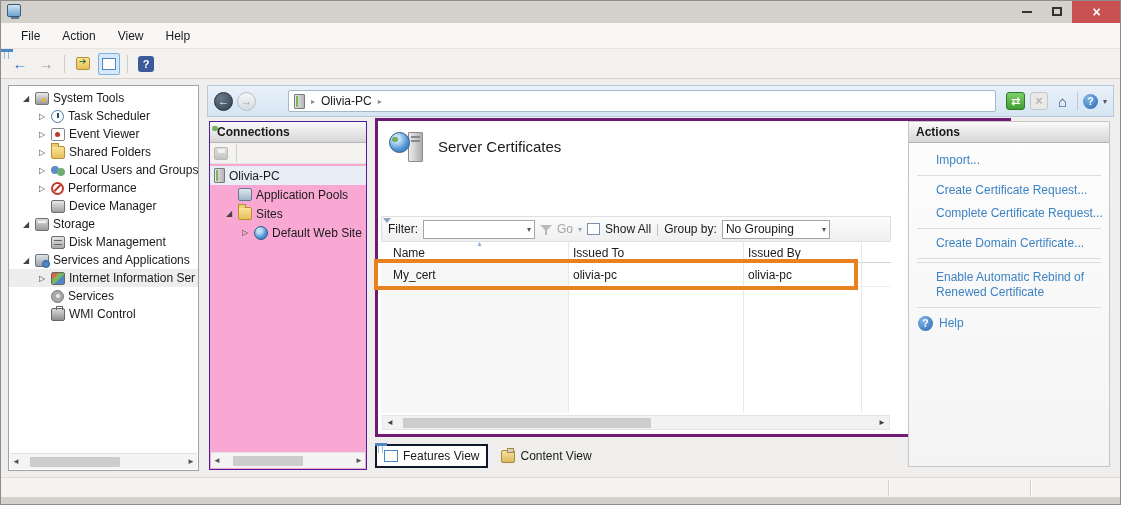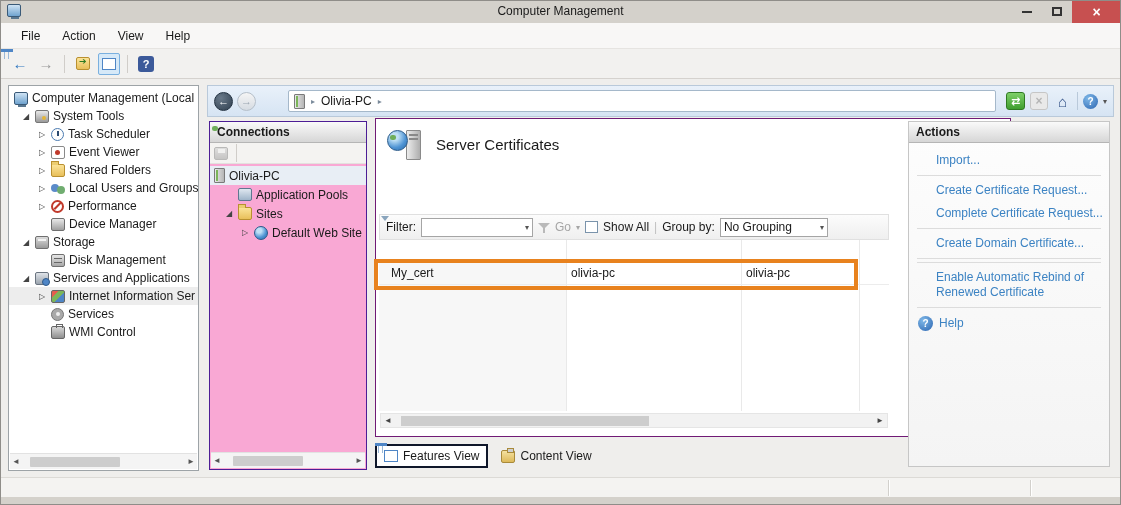--- a/index.html
+++ b/index.html
@@ -107,21 +107,21 @@
 
   
   #conn-panel { left:209px; top:121px; width:158px; height:349px; background:#f9a8d4; border:1px solid #4c1d95; overflow:hidden; }
   .panel-hdr { height:21px; background:linear-gradient(#fafafa,#d6d6d6); border-bottom:1px solid #b5b5b5; display:flex; align-items:center; padding:0 7px; font-weight:bold; }
   #conn-toolbar { height:21px; background:#f4f3f1; border-bottom:1px solid #e3e1de; display:flex; align-items:center; padding:0 4px; gap:5px; }
   #conn-rows .trow { height:19px; }
   .c0 { padding-left:4px; } .c1 { padding-left:14px; } .c2 { padding-left:30px; }
   .sel-conn { background:#e8eef5; }
 
   
-  #main-panel { left:375px; top:118px; width:636px; height:319px; background:#fff; border:1px solid #701a75; }
+  #main-panel { left:375px; top:118px; width:636px; height:319px; background:#fff; border:3px solid #701a75; }
   #sc-icon { position:absolute; left:11px; top:9px; width:36px; height:36px; }
   #sc-icon .slab { position:absolute; right:2px; top:2px; width:15px; height:30px; background:linear-gradient(90deg,#ececec,#aeaeae); border:1px solid #8a8a8a; border-radius:1px; }
   #sc-icon .slab::after { content:""; position:absolute; left:2px; top:3px; width:9px; height:2px; background:#888; box-shadow:0 4px 0 #888; }
   #sc-icon .glb { position:absolute; left:0; top:2px; width:21px; height:21px; }
   #content-title { position:absolute; left:60px; top:17px; font-size:15px; }
   #content-desc { position:absolute; left:8px; top:54px; width:505px; line-height:15px; }
   #filterbar { position:absolute; left:3px; top:95px; width:510px; height:26px; background:linear-gradient(#fcfcfc,#efefef); border:1px solid #e0e0e0; display:flex; align-items:center; padding:0 6px; gap:5px; }
   .combo { height:19px; background:#fff; border:1px solid #a5a5a5; display:flex; align-items:center; justify-content:space-between; padding:0 3px; }
   .caret { font-size:8px; color:#555; }
   .dim { color:#a5a5a5; }
@@ -151,21 +151,20 @@
 
   
   #statusbar { left:1px; top:477px; width:1119px; height:20px; background:#f4f3f1; border-top:1px solid #dcdad6; }
   .ssep { position:absolute; top:2px; width:1px; height:16px; background:#d2d0cc; box-shadow:1px 0 0 #fff; }
 </style>
 </head>
 <body>
 
 <div id="titlebar" class="abs">
   <span class="i ic-computer abs" style="left:7px;top:4px"></span>
-  <div id="title-text">Computer Management</div>
 </div>
 <div id="btn-min" class="abs winbtn">
     <span class="minbar"></span>
   </div>
 <div id="btn-max" class="abs winbtn">
     <span class="maxbox"></span>
   </div>
 <div id="btn-close" class="abs winbtn">
     <span>×</span>
   </div>
@@ -192,24 +191,20 @@
       <span class="ic-grid"></span>
     </div>
   <div class="tsep"></div>
   <div class="tbtn">
       <span class="helpbox">?</span>
     </div>
 </div>
 
 <div id="mmc-panel" class="abs">
   <div id="mmc-rows">
-    <div class="trow lvl0">
-      <span class="i ic-computer"></span>
-      <span>Computer Management (Local</span>
-    </div>
     <div class="trow lvl1">
       <span class="exp">◢</span>
       <span class="i ic-tools"></span>
       <span>System Tools</span>
     </div>
     <div class="trow lvl2">
       <span class="exp">▷</span>
       <span class="i ic-clock"></span>
       <span>Task Scheduler</span>
     </div>
@@ -363,20 +358,26 @@
     <span>Show All</span>
     <span style="color:#c0c0c0">|</span>
     <span>Group by:</span>
     <div class="combo" style="width:108px">
       <span>No Grouping</span>
       <span class="caret">▾</span>
     </div>
   </div>
 
   <div id="name-shade"></div>
+  <div id="table-hdr">
+    <span class="hcell" style="left:12px">Name</span>
+    <span id="sort-asc">▲</span>
+    <span class="hcell" style="left:192px">Issued To</span>
+    <span class="hcell" style="left:367px">Issued By</span>
+  </div>
   <div class="colsep" style="left:190px"></div>
   <div class="colsep" style="left:365px"></div>
   <div class="colsep" style="left:483px"></div>
 
   <div id="row1">
     <span class="rcell" style="left:12px">My_cert</span>
     <span class="rcell" style="left:192px">olivia-pc</span>
     <span class="rcell" style="left:367px">olivia-pc</span>
   </div>
 

